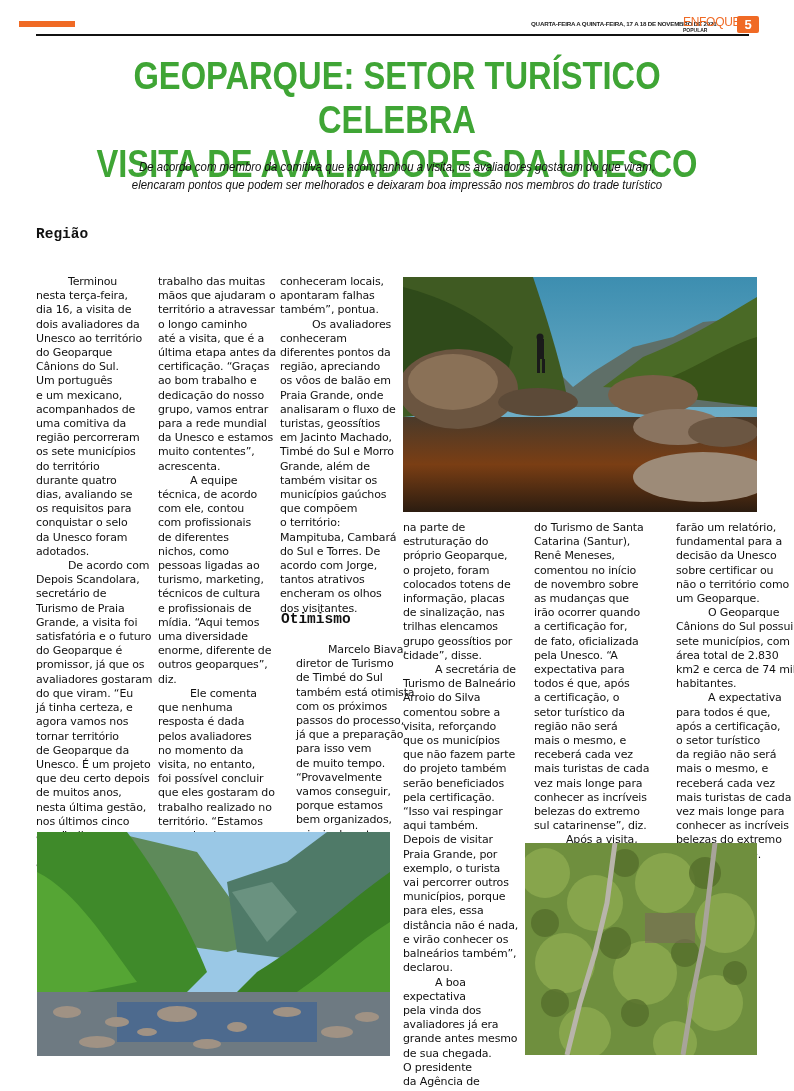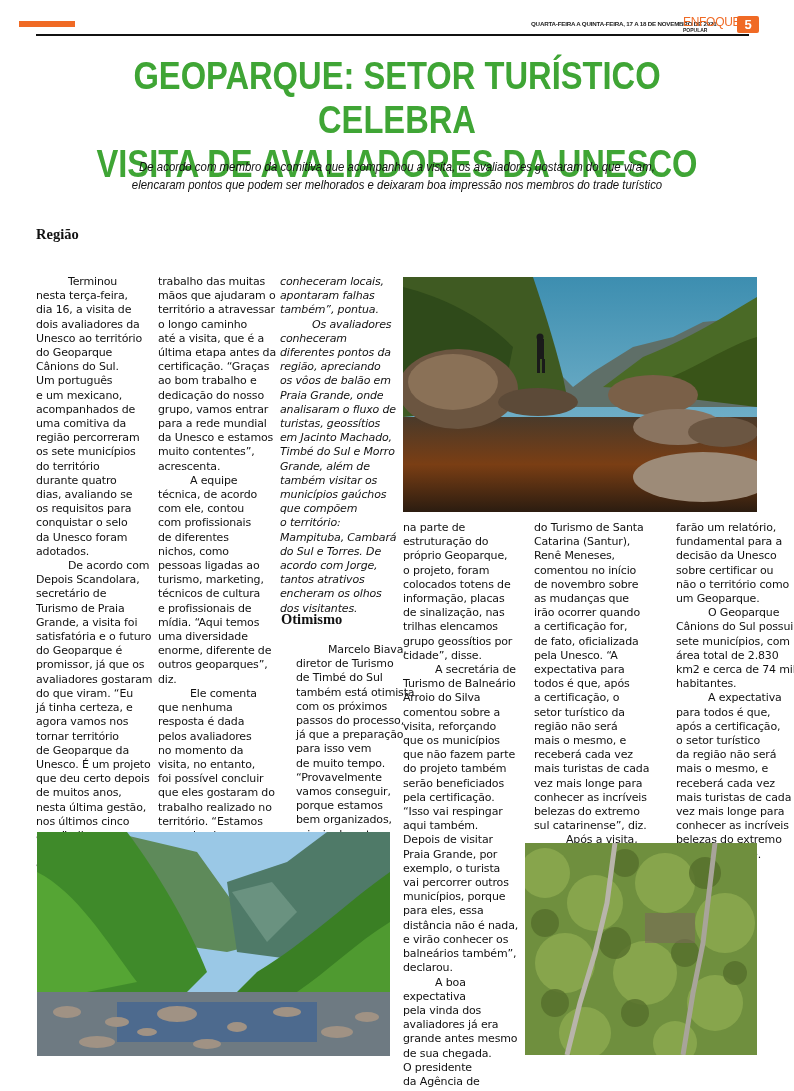--- a/index.html
+++ b/index.html
@@ -6,21 +6,21 @@
   body { width:794px; height:1091px; position:relative; overflow:hidden; font-family:"Liberation Sans", sans-serif; color:#111; }
   .top-bar { position:absolute; left:19px; top:21px; width:56px; height:6px; background:#f06a25; }
   .rule { position:absolute; left:36px; top:34px; width:713px; height:2px; background:#111; }
   .dateline { position:absolute; left:531px; top:20px; font-size:6.2px; font-weight:bold; letter-spacing:-0.2px; color:#222; white-space:nowrap; }
   .brand { position:absolute; left:683px; top:16px; line-height:1; }
   .brand .b1 { font-size:12px; color:#f06a25; letter-spacing:-0.3px; display:block; }
   .brand .b2 { font-size:5px; font-weight:bold; color:#222; display:block; margin-top:0px; }
   .page-num { position:absolute; left:737px; top:16px; width:22px; height:17px; background:#f06a25; color:#fff; font-weight:bold; font-size:13px; text-align:center; line-height:17px; border-radius:2px; }
   .headline { position:absolute; left:20px; top:54px; width:754px; text-align:center; color:#3fa535; font-family:"Liberation Sans", sans-serif; font-weight:bold; font-size:38px; line-height:44px; transform:scaleX(0.86); transform-origin:center top; letter-spacing:0px; }
   .deck { position:absolute; left:60px; top:158px; width:674px; text-align:center; font-style:italic; font-size:12.4px; line-height:18px; color:#111; transform:scaleX(0.92); transform-origin:center top; }
-  .section { position:absolute; font-family:Liberation Serif, serif; font-weight:bold; font-size:14.5px; color:#111; }
+  .section { position:absolute; font-family:Liberation Mono, monospace; font-weight:bold; font-size:14.5px; color:#111; }
   .col { position:absolute; font-family:"DejaVu Sans", sans-serif; font-size:11px; line-height:14.2px; color:#111; letter-spacing:-0.15px; }
   .col p { margin:0; white-space:nowrap; }
   .ind { padding-left:32px; }
   .photo { position:absolute; overflow:hidden; }
   .photo svg { display:block; width:100%; height:100%; }
 </style>
 </head>
 <body>
 
 <div class="top-bar"></div>
@@ -125,21 +125,21 @@
     <p>no momento da</p>
     <p>visita, no entanto,</p>
     <p>foi possível concluir</p>
     <p>que eles gostaram do</p>
     <p>trabalho realizado no</p>
     <p>território. “Estamos</p>
     <p>aguardando,</p>
     <p>mas eles ficaram</p>
     <p>emocionados,</p>
   </div>
-<div class="col" id="col3a" style="left:280px; top:275px;font-style:italic;">
+<div class="col" id="col3a" style="left:280px; top:275px;">
     <p>conheceram locais,</p>
     <p>apontaram falhas</p>
     <p>também”, pontua.</p>
     <p class="ind">Os avaliadores</p>
     <p>conheceram</p>
     <p>diferentes pontos da</p>
     <p>região, apreciando</p>
     <p>os vôos de balão em</p>
     <p>Praia Grande, onde</p>
     <p>analisaram o fluxo de</p>

